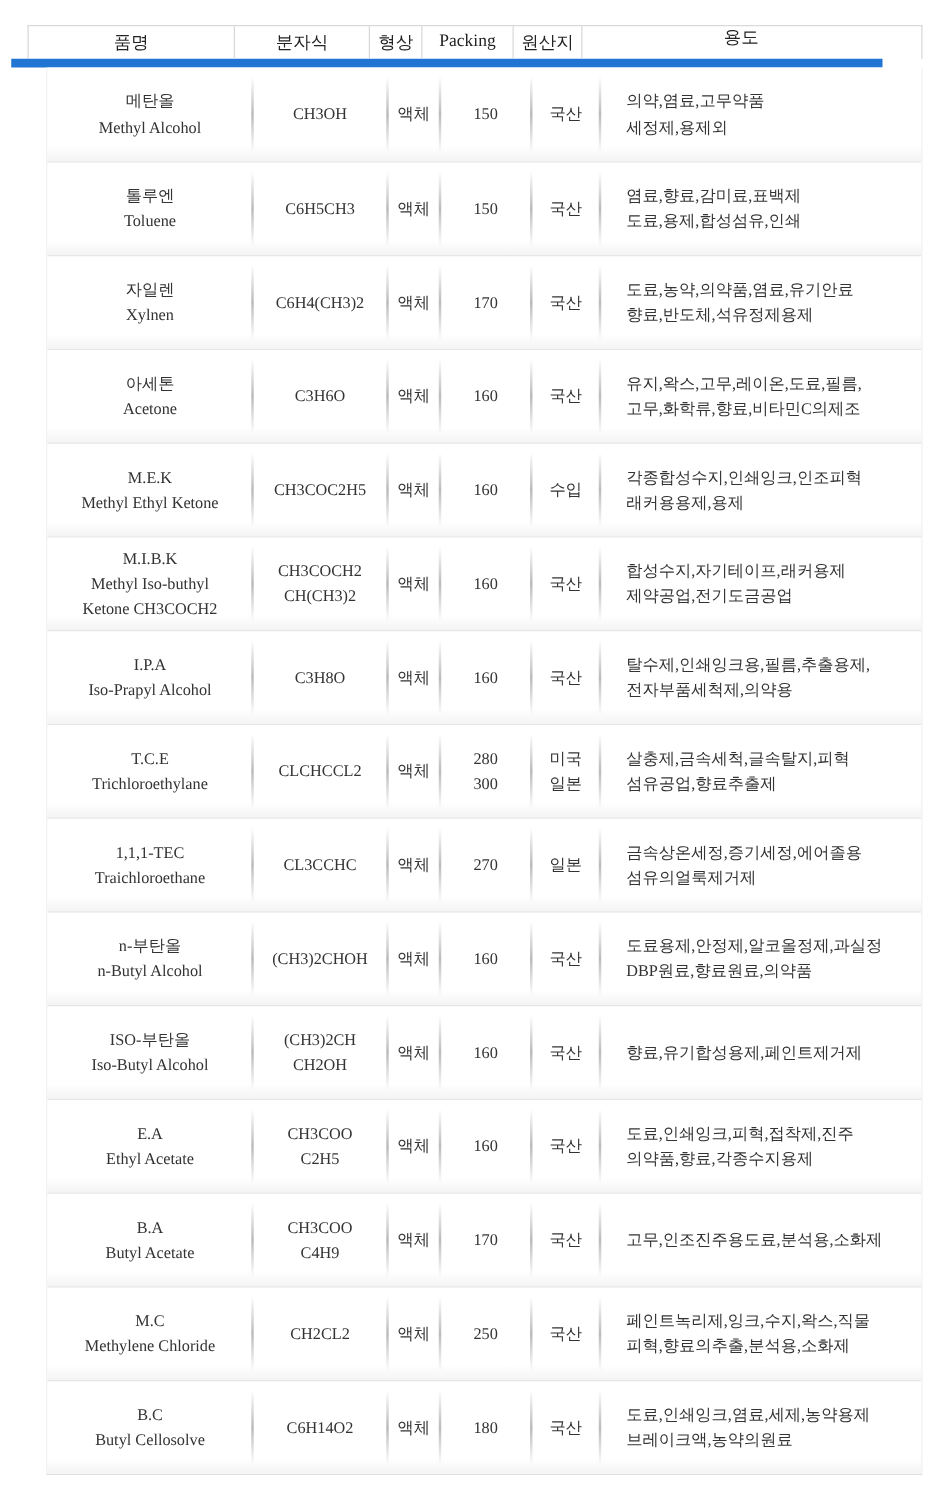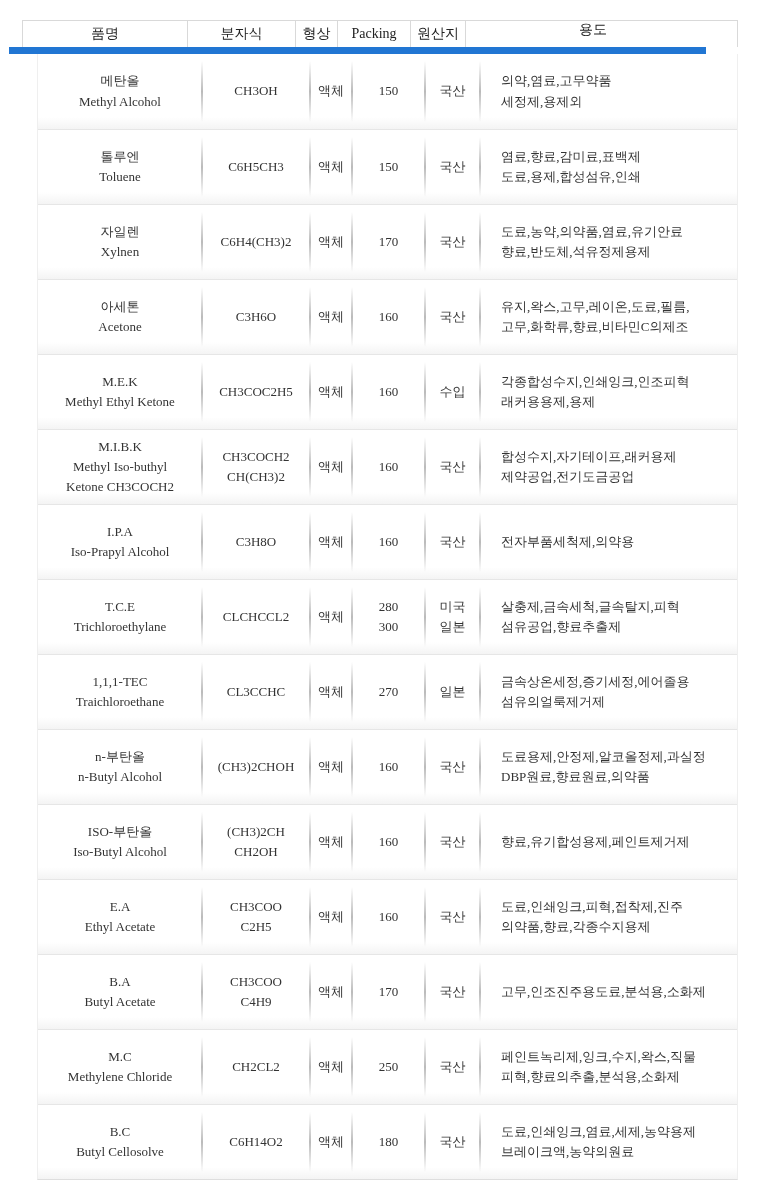--- a/index.html
+++ b/index.html
@@ -232,20 +232,21 @@
     <div class="cell c2">
           <div>액체</div>
         </div>
     <div class="cell c3">
           <div>160</div>
         </div>
     <div class="cell c4">
           <div>국산</div>
         </div>
     <div class="cell c5">
+          <div>탈수제,인쇄잉크용,필름,추출용제,</div>
           <div>전자부품세척제,의약용</div>
         </div>
   </div>
 
   <div class="row">
     <div class="cell c0">
           <div>T.C.E</div>
           <div>Trichloroethylane</div>
         </div>
     <div class="cell c1">

